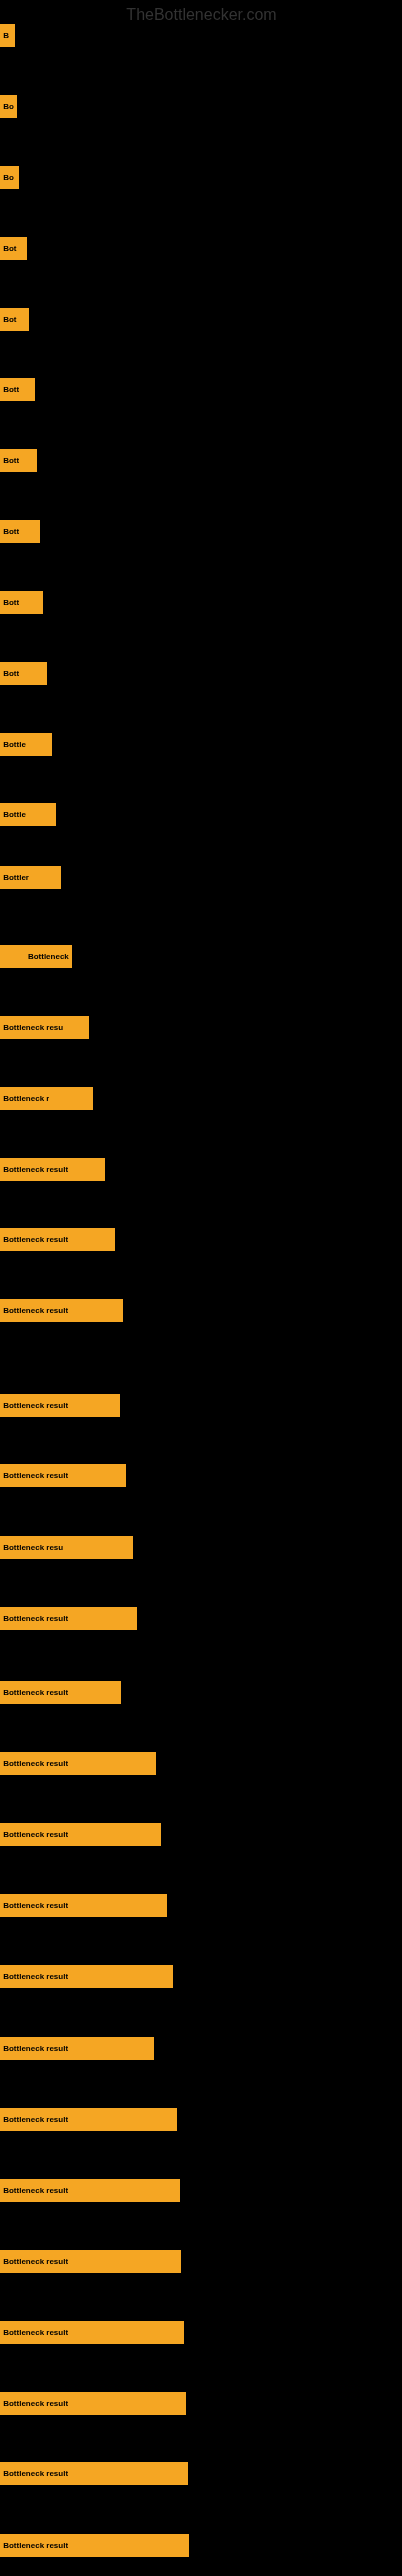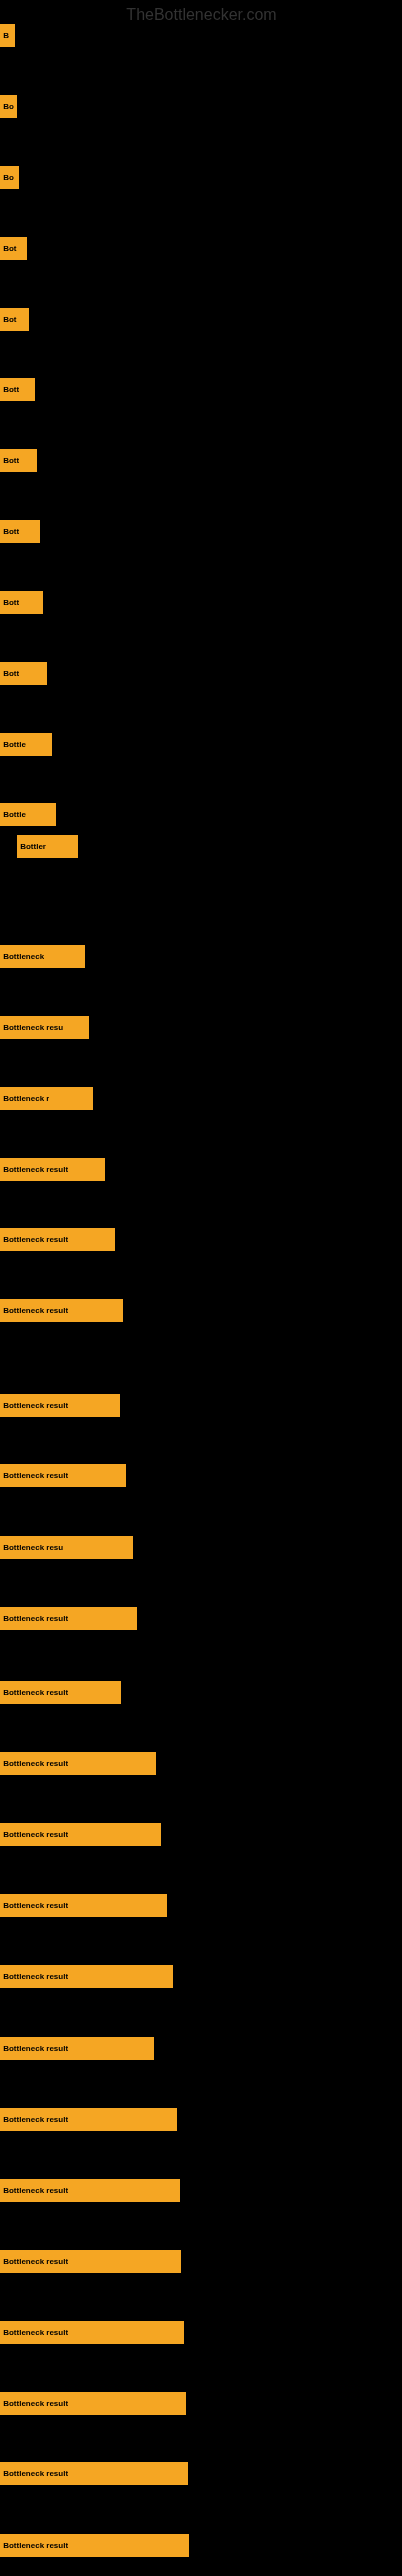--- a/index.html
+++ b/index.html
@@ -100,27 +100,27 @@
 <div class="bar-container" style="top: 733px; left: 0px;">
     <div class="bar" style="width: 52px;">
       <span class="bar-label">Bottle</span>
     </div>
   </div>
 <div class="bar-container" style="top: 803px; left: 0px;">
     <div class="bar" style="width: 56px;">
       <span class="bar-label">Bottle</span>
     </div>
   </div>
-<div class="bar-container" style="top: 835px; left: 0px; margin-left: 17px;">
+<div class="bar-container" style="top: 866px; left: 0px;">
     <div class="bar" style="width: 61px;">
       <span class="bar-label">Bottler</span>
     </div>
   </div>
 <div class="bar-container" style="top: 945px; left: 0px;">
-    <div class="bar" style="width: 85px;">
+    <div class="bar" style="width: 72px; justify-content: flex-end;">
       <span class="bar-label">Bottleneck</span>
     </div>
   </div>
 <div class="bar-container" style="top: 1016px; left: 0px;">
     <div class="bar" style="width: 89px;">
       <span class="bar-label">Bottleneck resu</span>
     </div>
   </div>
 <div class="bar-container" style="top: 1087px; left: 0px; border-radius: 10px;">
     <div class="bar" style="width: 93px;">

